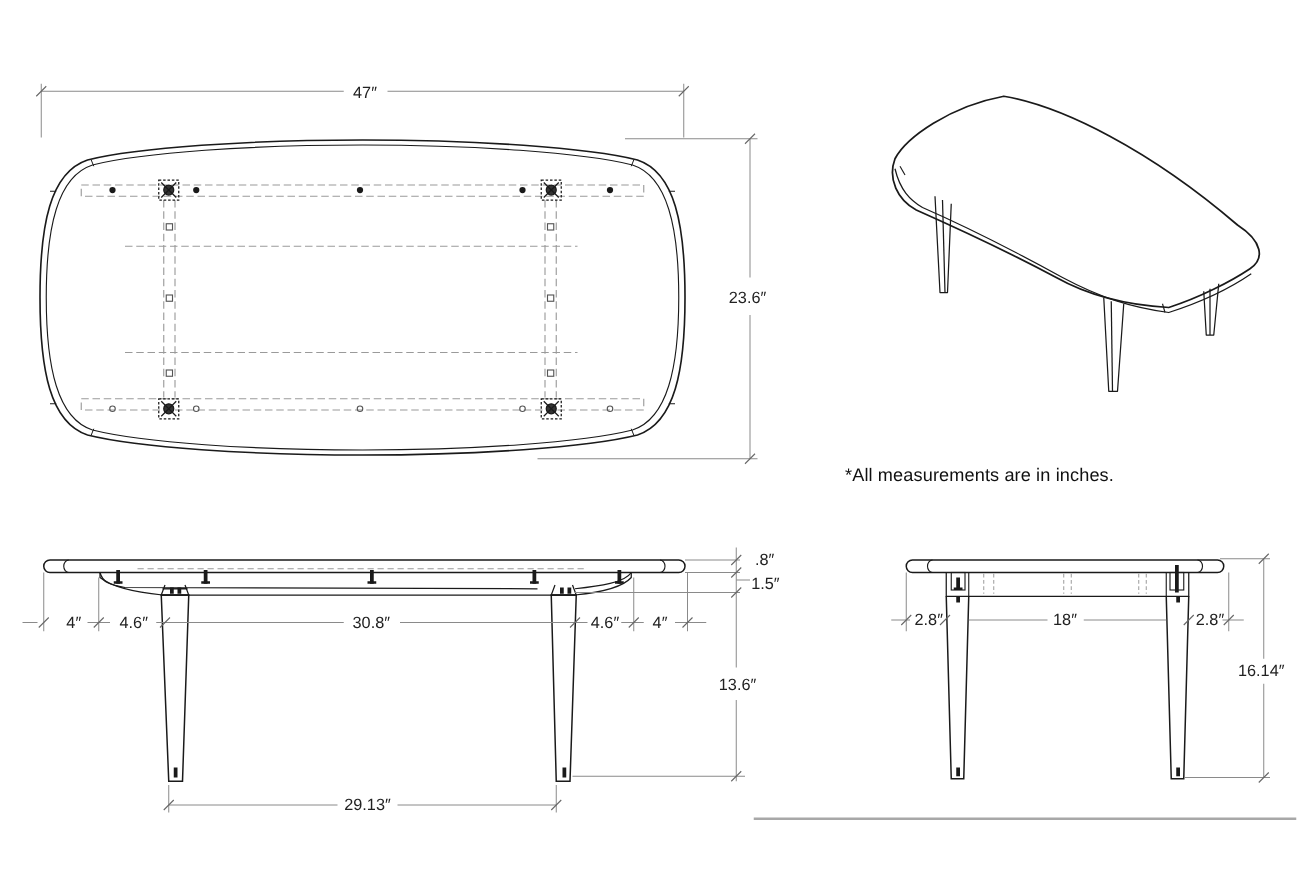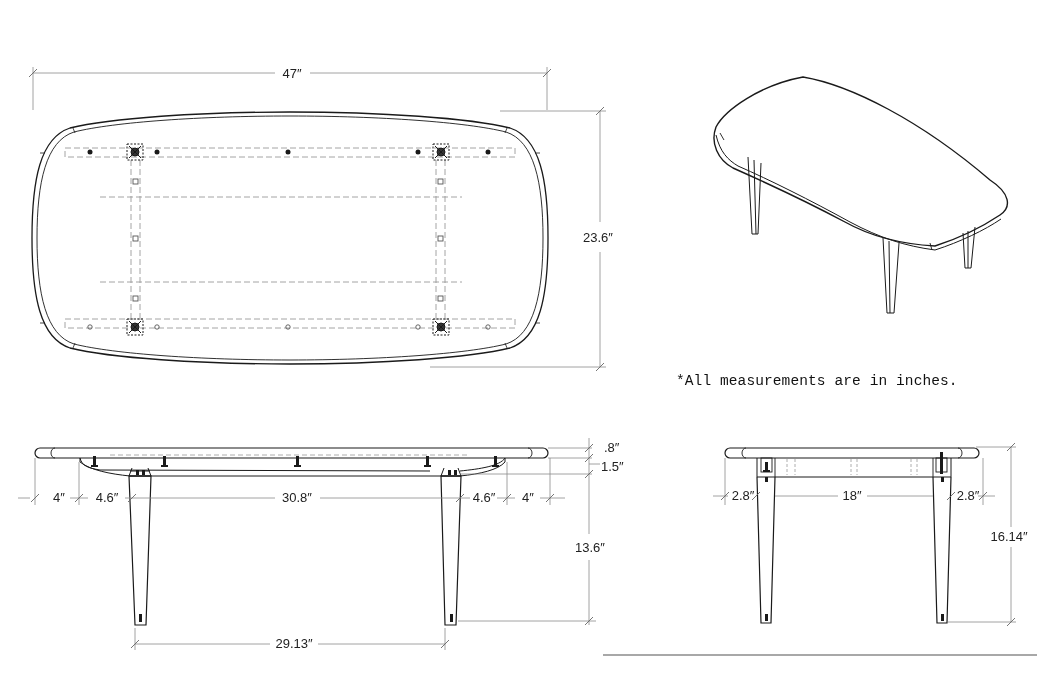--- a/index.html
+++ b/index.html
@@ -1,21 +1,21 @@
 <!DOCTYPE html>
 <html><head>
 <meta charset="utf-8">
 <style>
   html, body { margin: 0; padding: 0; background: #ffffff; }
   body { width: 1050px; height: 700px; position: relative; overflow: hidden;
          font-family: "Liberation Sans", "DejaVu Sans", sans-serif; color: #111; }
   svg.drawing { position: absolute; left: 0; top: 0; }
   .dim { font-family: "Liberation Sans", sans-serif; font-size: 13px; fill: #222; }
   .note { position: absolute; left: 676px; top: 373px; font-size: 14.5px; color: #111;
-          font-family: Liberation Mono, monospace; letter-spacing: 0.1px; }
+          font-family: Liberation Sans, sans-serif; letter-spacing: 0.1px; }
   .divider { position: absolute; left: 603px; top: 654px; width: 434px; height: 2px; background: #a8a8a8; }
 </style>
 </head>
 <body>
 
 <svg class="drawing" width="1050" height="700" viewBox="0 0 1050 700">
   <defs>
     <g id="tick">
         <line x1="-4" y1="4" x2="4" y2="-4" stroke="#666" stroke-width="0.9"></line>
       </g>

